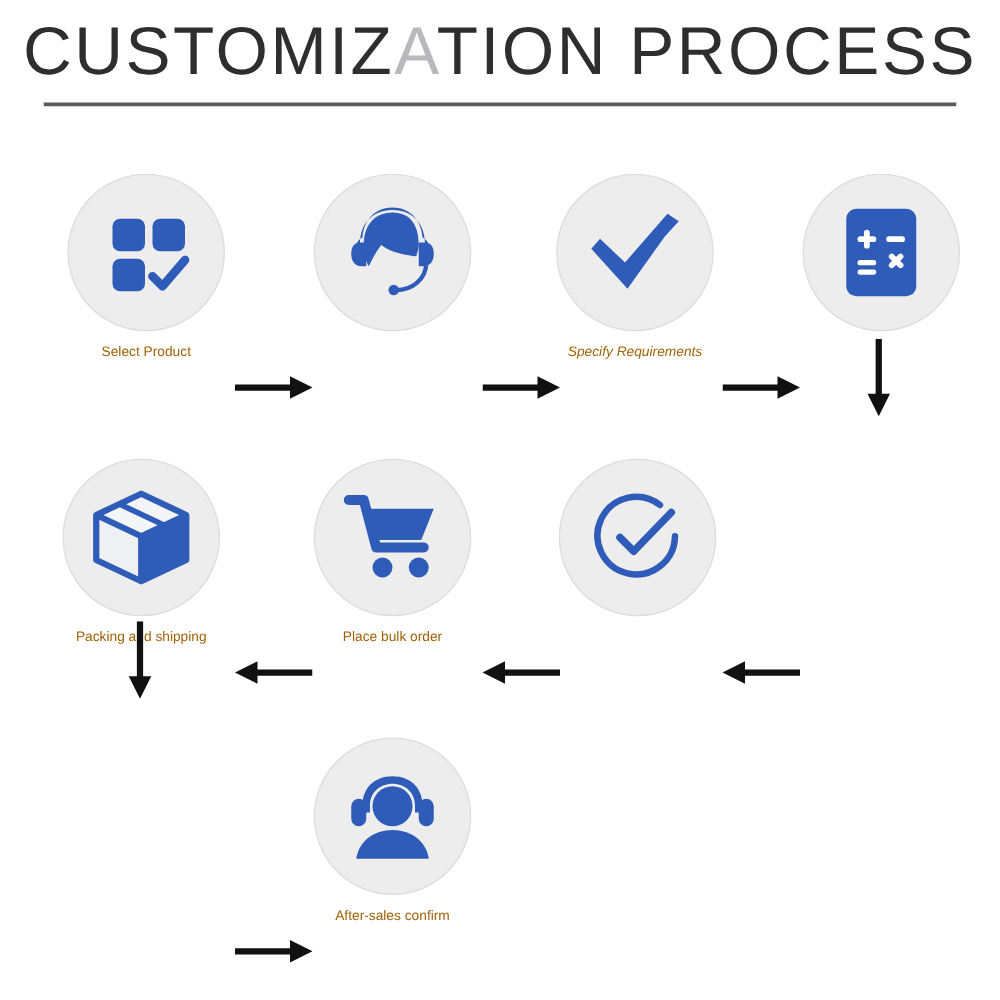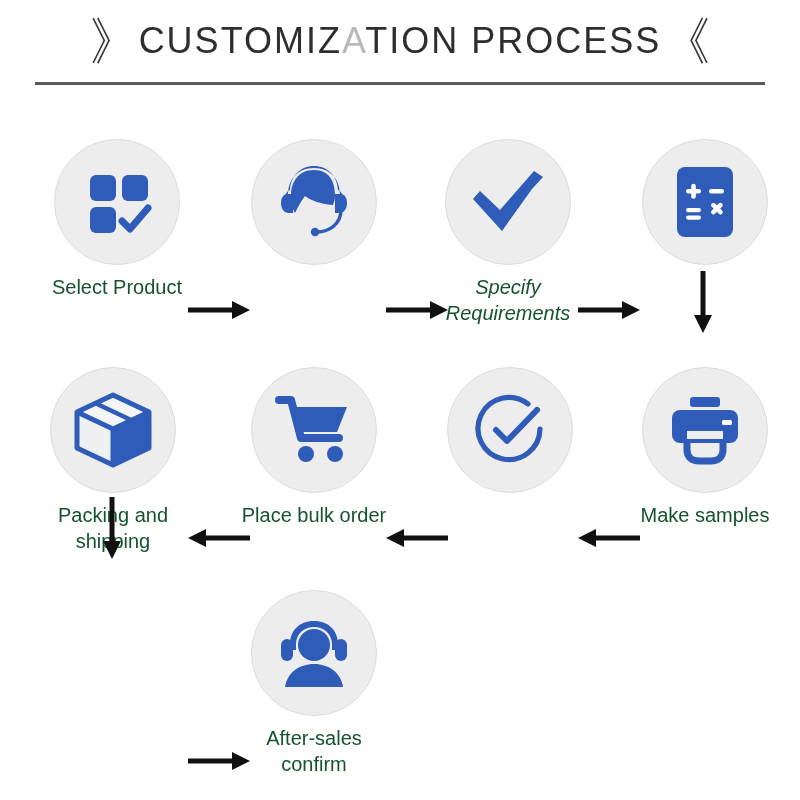--- a/index.html
+++ b/index.html
@@ -21,21 +21,21 @@
     text-align: center;
   }
   .title-line {
     display: flex;
     align-items: center;
     justify-content: center;
     gap: 2px;
     height: 54px;
   }
   .title-text {
-    font-size: 36px;
+    font-size: 54px;
     letter-spacing: 2.0px;
     color: #2e2e2e;
     font-weight: 500;
     font-family: "Liberation Sans", sans-serif;
     white-space: nowrap;
   }
   .title-text .dim {
     color: #b9b9bd;
   }
   .chev {
@@ -73,22 +73,22 @@
     border: 1px solid #dcdcdc;
     margin: 0 auto;
     display: flex;
     align-items: center;
     justify-content: center;
     box-sizing: border-box;
   }
   .circle svg { display: block; }
   .label {
     margin-top: 10px;
-    font-size: 20px;
-    color: #14532d;
+    font-size: 11px;
+    color: #a16207;
     line-height: 1.28;
     font-family: "Liberation Sans", sans-serif;
     white-space: pre-line;
   }
 
   
   .arrow-h, .arrow-v {
     position: absolute;
   }
   .arrow-h svg, .arrow-v svg { display: block; }
@@ -188,34 +188,20 @@
     </div>
   </div>
 
   <div class="arrow-v" style="left:692px; top:186px;">
     <svg width="22" height="62" viewBox="0 0 22 62">
       <line x1="11" y1="0" x2="11" y2="46" stroke="#111111" stroke-width="5"></line>
       <polygon points="2,44 11,62 20,44" fill="#111111"></polygon>
     </svg>
   </div>
 
-  <div class="node" style="left:625px; top:282px;">
-    <div class="circle">
-      <span>
-        <svg width="78" height="70" viewBox="0 0 78 70">
-          <rect x="24" y="2" width="30" height="10" rx="3" fill="#2e5cb8"></rect>
-          <rect x="6" y="15" width="66" height="33" rx="8" fill="#2e5cb8"></rect>
-          <rect x="56" y="25" width="10" height="5" rx="1.6" fill="#ffffff"></rect>
-          <path d="M21 40 L57 40 L57 55 C57 62 52 66 45 66 L33 66 C26 66 21 62 21 55 Z" fill="none" stroke="#2e5cb8" stroke-width="7" stroke-linejoin="round"></path>
-          <rect x="21" y="36" width="36" height="8" fill="#ededed"></rect>
-        </svg>
-      </span>
-    </div>
-    <div class="label">Make samples</div>
-  </div>
 
   <div class="arrow-h" style="left:578px; top:442px;">
     <svg width="62" height="22" viewBox="0 0 62 22">
       <line x1="16" y1="11" x2="62" y2="11" stroke="#111111" stroke-width="5"></line>
       <polygon points="18,2 0,11 18,20" fill="#111111"></polygon>
     </svg>
   </div>
 
   <div class="node" style="left:430px; top:282px;">
     <div class="circle">

